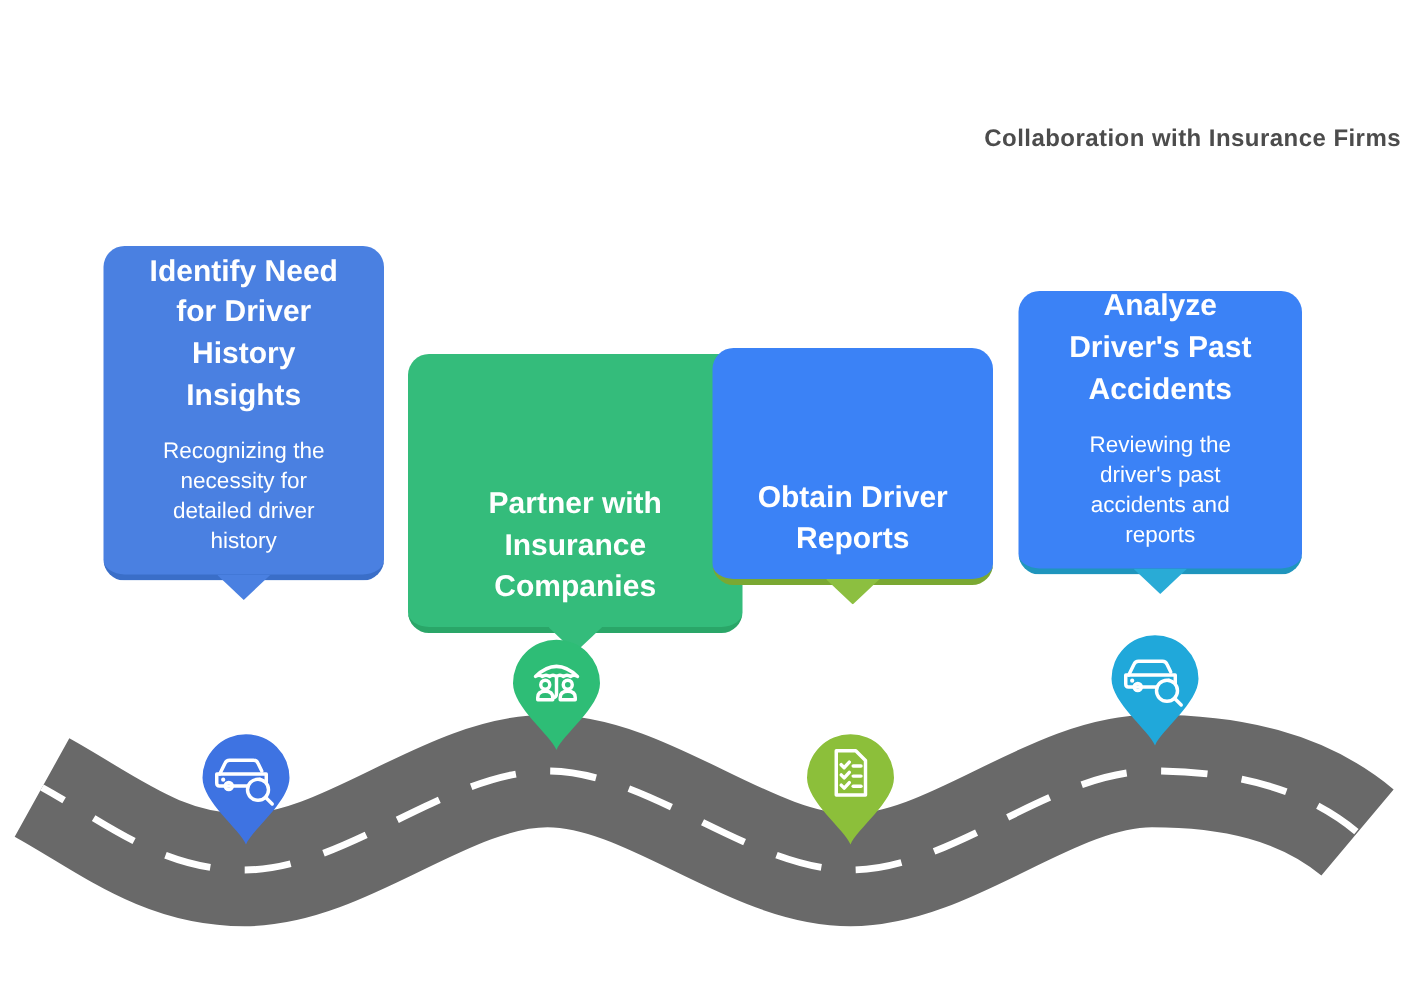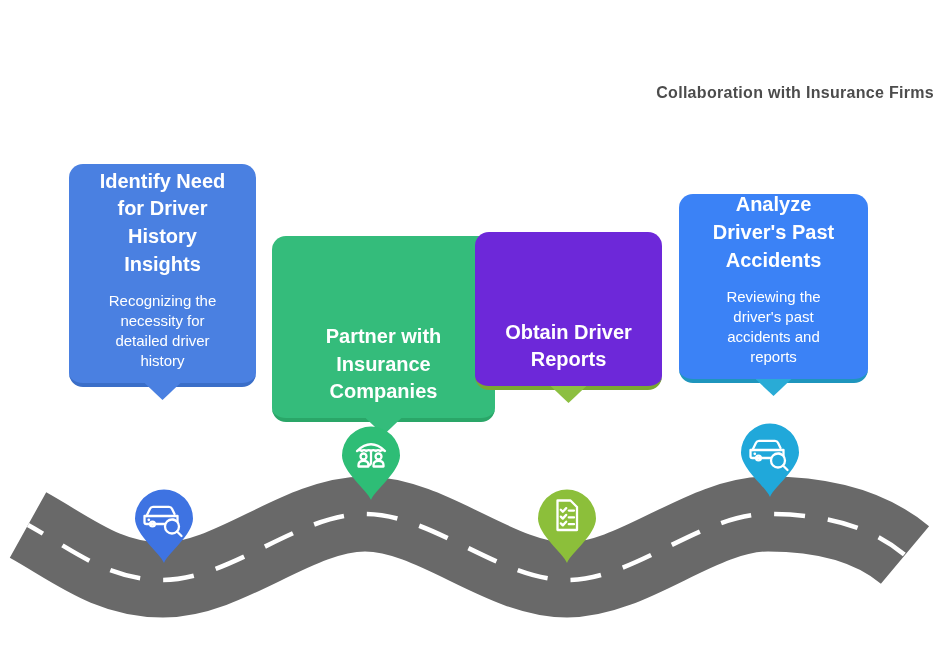--- a/index.html
+++ b/index.html
@@ -61,21 +61,21 @@
     <div class="card-tail" style="background-color: rgb(74, 128, 225);"></div>
   </div>
 
   <div class="card card2" style="background-color: rgb(52, 188, 123); border-bottom-color: rgb(42, 166, 104);">
     <div class="card-title">Partner with
 Insurance
 Companies</div>
     <div class="card-tail" style="background-color: rgb(52, 188, 123);"></div>
   </div>
 
-  <div class="card card3" style="background-color: #6d28d9; border-bottom-color: rgb(122, 168, 50);">
+  <div class="card card3" style="background-color: #3b82f6; border-bottom-color: rgb(122, 168, 50);">
     <div class="card-title">Obtain Driver
 Reports</div>
     <div class="card-tail" style="background-color: rgb(140, 191, 64);"></div>
   </div>
 
   <div class="card card4" style="background-color: #3b82f6; border-bottom-color: rgb(31, 149, 189);">
     <div class="card-title">Analyze
 Driver's Past
 Accidents</div>
     <div class="card-desc">Reviewing the

